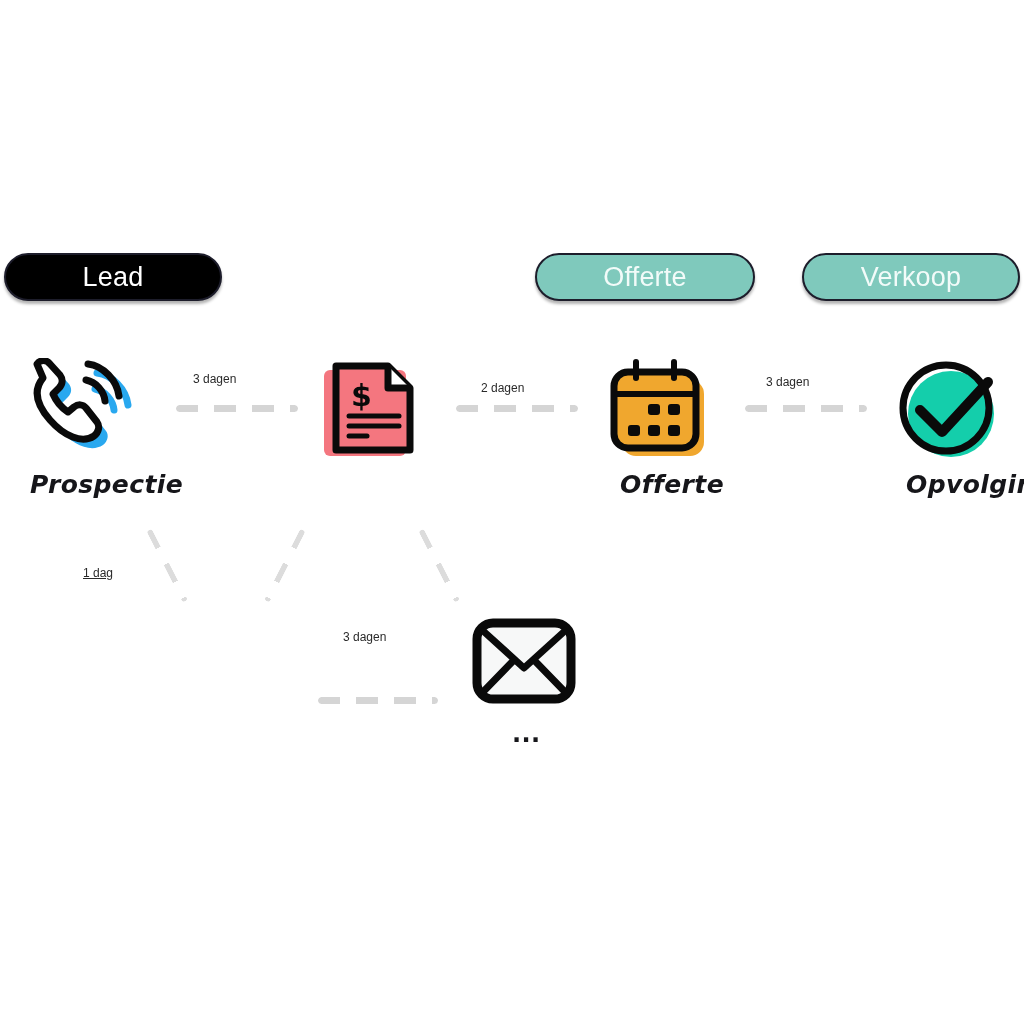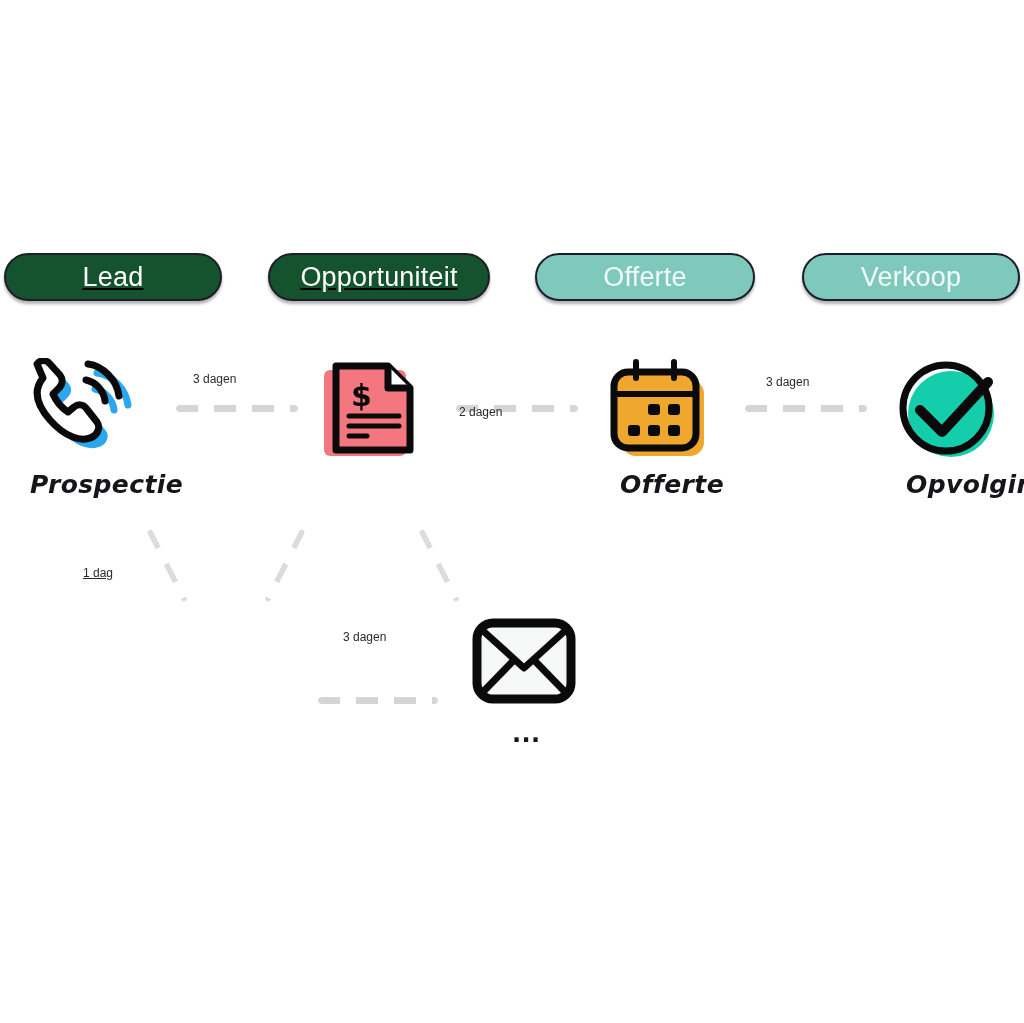--- a/index.html
+++ b/index.html
@@ -24,21 +24,21 @@
     box-shadow:0 3px 3px rgba(0,0,0,.30);
   }
   .pill span{
     color:#ffffff;
     font-size:27px;
     font-weight:300;
     letter-spacing:.2px;
     line-height:1;
     white-space:nowrap;
   }
-  .pill-dark{background:#14532d;text-decoration:underline;}
+  .pill-dark{background:#000000;text-decoration:underline;}
   .pill-light{background:#7fc9bc;}
   .pill-light span{color:#f2fbf9;}
 
   
   .node{position:absolute;}
   .node .icon-wrap{position:absolute;left:0;top:0;}
   .node-label{
     position:absolute;
     white-space:nowrap;
     font-family:"DejaVu Sans", sans-serif;
@@ -90,23 +90,20 @@
 </style>
 </head>
 <body>
 
 <div id="canvas">
 
   <div class="pill pill-dark" style="left:4px;top:253px;width:218px;">
     <span>Lead</span>
   </div>
 
-  <div class="pill pill-dark" style="left:268px;top:253px;width:222px;">
-    <span>Opportuniteit</span>
-  </div>
 
   <div class="pill pill-light" style="left:535px;top:253px;width:220px;">
     <span>Offerte</span>
   </div>
 
   <div class="pill pill-light" style="left:802px;top:253px;width:218px;align-items:center;">
     <span>Verkoop</span>
   </div>
 
   <div class="dash-h" style="left:176px;top:405px;width:122px;"></div>
@@ -115,21 +112,21 @@
 
   <div class="dash-h" style="left:318px;top:697px;width:120px;"></div>
 
   <div class="dash-diag" style="left:146px;top:530px;height:80px;transform:rotate(-27deg);"></div>
 
   <div class="dash-diag" style="left:300px;top:530px;height:80px;transform:rotate(27deg);"></div>
 
   <div class="dash-diag" style="left:418px;top:530px;height:80px;transform:rotate(-27deg);"></div>
 
   <div class="edge-label" style="left:193px;top:372px;">3 dagen</div>
-  <div class="edge-label" style="left:459px;top:381px;margin-top:24px;">2 dagen</div>
+  <div class="edge-label" style="left:481px;top:381px;">2 dagen</div>
   <div class="edge-label" style="left:766px;top:375px;">3 dagen</div>
   <div class="edge-label" style="left:83px;top:566px;text-decoration:underline;">1 dag</div>
   <div class="edge-label" style="left:343px;top:630px;">3 dagen</div>
 
   <div class="node" style="left:26px;top:358px;width:120px;height:160px;">
     <div class="icon-wrap">
       <svg width="120" height="108" viewBox="0 0 120 108">
 
         <g transform="translate(9,9)">
           <path d="M17 20 C7 32 10 46 24 62 C38 78 56 86 68 78 C73 74 74 68 71 64 L60 50 C57 46 52 46 48 49 L42 54 C36 50 30 43 27 36 L33 30 C37 26 37 21 34 17 L24 6 C20 1 14 2 11 6 Z" fill="#29a8ef"></path>

